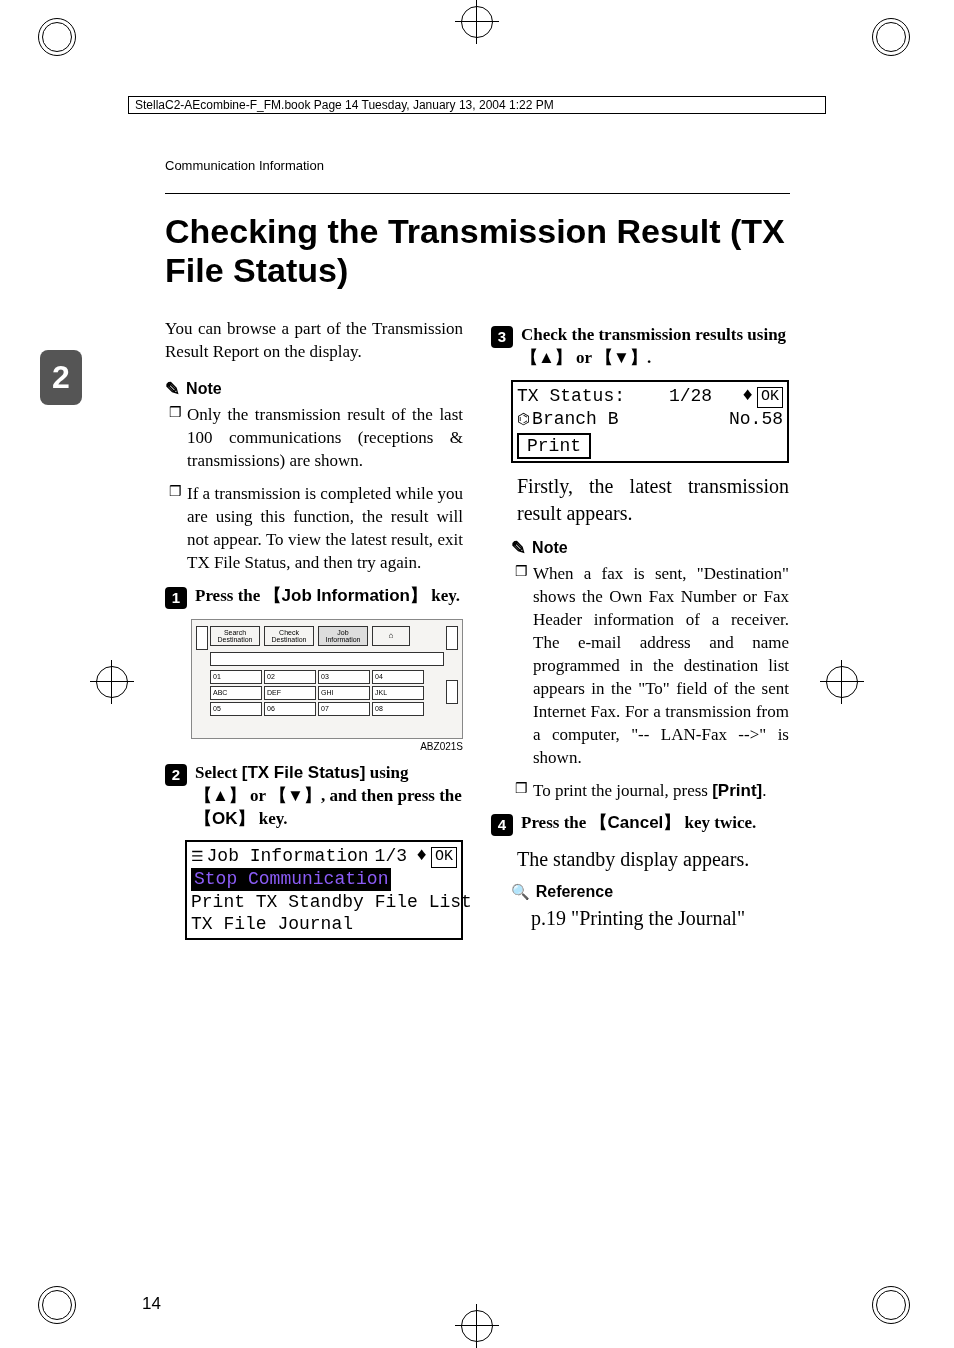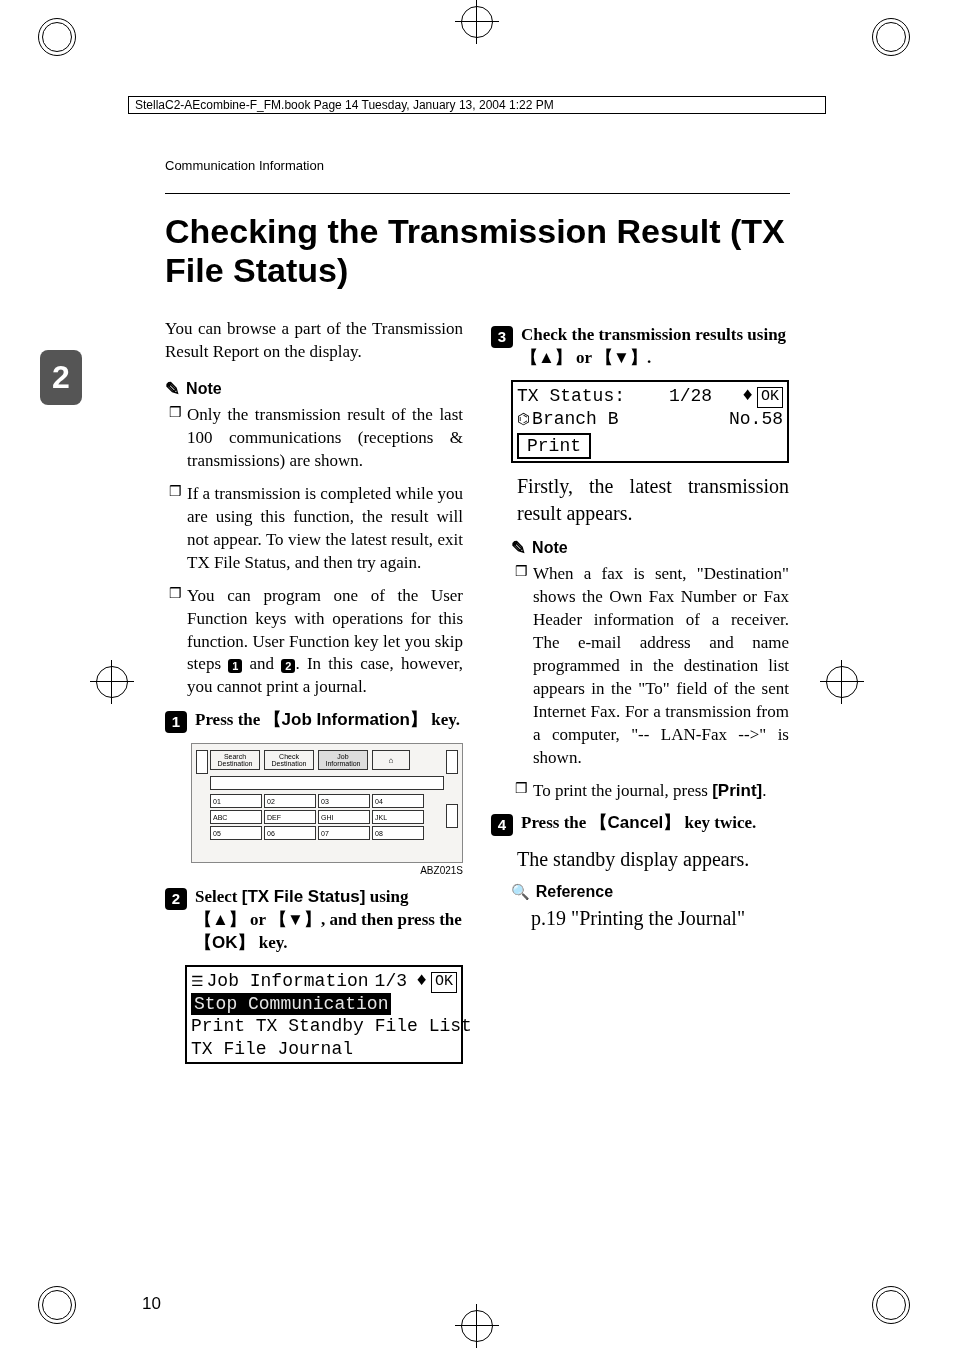--- a/index.html
+++ b/index.html
@@ -185,21 +185,21 @@
   .lcd-screen {
     margin:8px 0 10px 20px;
     border:2px solid #000;
     font-family: "Courier New", monospace;
     font-size:18px;
     line-height:1.25;
     padding:2px 4px;
     background:#fff;
   }
   .lcd-screen .line { white-space:nowrap; display:flex; align-items:center; }
-  .lcd-screen .invert { background:#000; color:#e5e5e5; padding:0 3px; }
+  .lcd-screen .invert { background:#000; color:#8b5cf6; padding:0 3px; }
   .lcd-screen .btn-outline { border:2px solid #000; padding:0 8px; font-family:"Courier New",monospace; display:inline-block; margin-top:2px; }
   .lcd-screen .right { margin-left:auto; }
   .lcd-screen .ok-box { border:1px solid #000; padding:0 3px; font-size:15px; display:inline-block; margin-left:4px; }
   .lcd-screen .grp-icon::before { content:"⌬"; font-size:15px; margin-right:2px; }
   .lcd-screen .list-icon::before { content:"☰"; font-size:14px; margin-right:3px; }
   .para-indent { margin-left:26px; font-size:20px; line-height:1.35; margin-top:0; margin-bottom:10px; text-align:justify; }
   .page-number {
     position:absolute;
     bottom:34px;
     left:142px;
@@ -261,23 +261,20 @@
 
       <div class="col">
         <p class="intro">You can browse a part of the Transmission Result Report on the display.</p>
 
         <div class="note-head note-pencil">
           <span>Note</span>
         </div>
         <ul class="notes">
           <li>Only the transmission result of the last 100 communications (receptions &amp; transmissions) are shown.</li>
           <li>If a transmission is completed while you are using this function, the result will not appear. To view the latest result, exit TX File Status, and then try again.</li>
-          <li>
-            <span>You can program one of the User Function keys with operations for this function. User Function key let you skip steps </span><span class="step-num inline">1</span><span> and </span><span class="step-num inline">2</span><span>. In this case, however, you cannot print a journal.</span>
-          </li>
         </ul>
 
         <div class="step-line">
           <span class="step-num">1</span>
           <div class="step-text">
             <strong>
               <span>Press the </span><span class="keybracket">【</span><span class="keycap">Job Information</span><span class="keybracket">】</span><span> key.</span>
             </strong>
           </div>
         </div>
@@ -384,14 +381,14 @@
         <p class="para-indent">The standby display appears.</p>
 
         <div class="ref-head" style="margin-left:20px;">
           <span>Reference</span>
         </div>
         <p class="para-indent" style="margin-left:40px;">p.19 "Printing the Journal"</p>
       </div>
     </div>
   </div>
 
-  <div class="page-number">10</div>
+  <div class="page-number">14</div>
 </div>
 
 </body></html>

